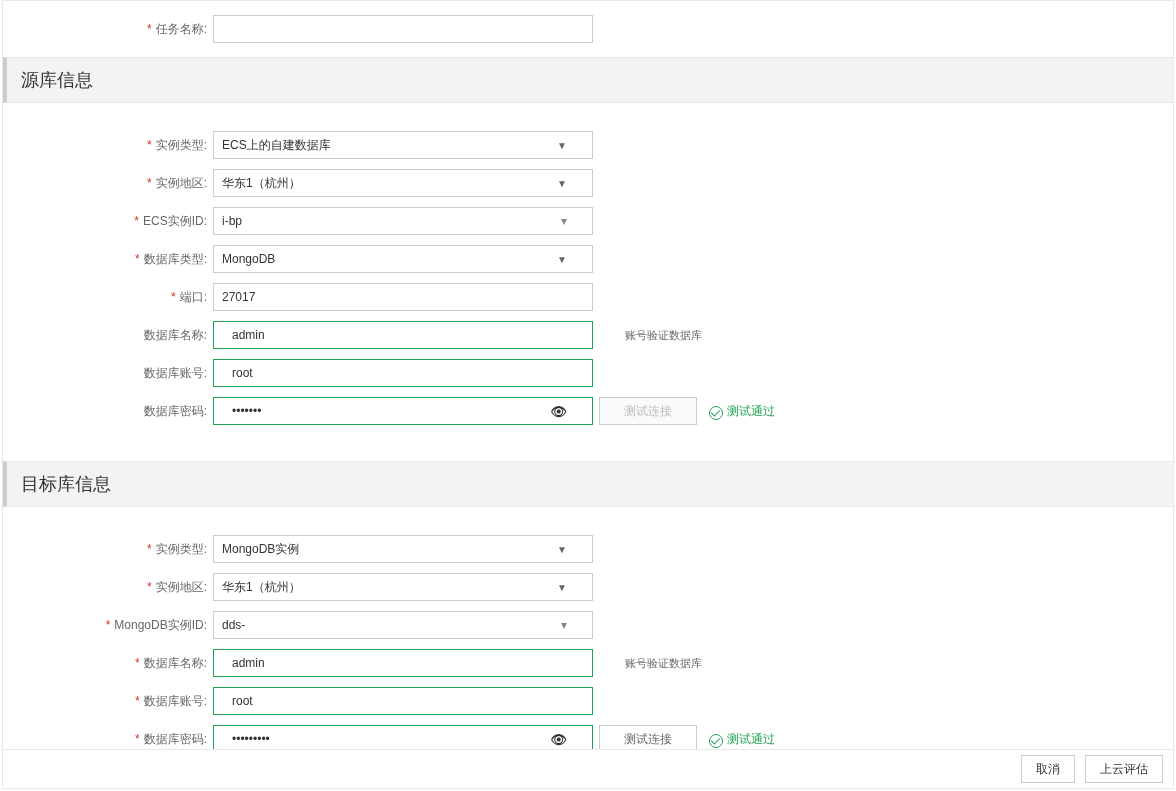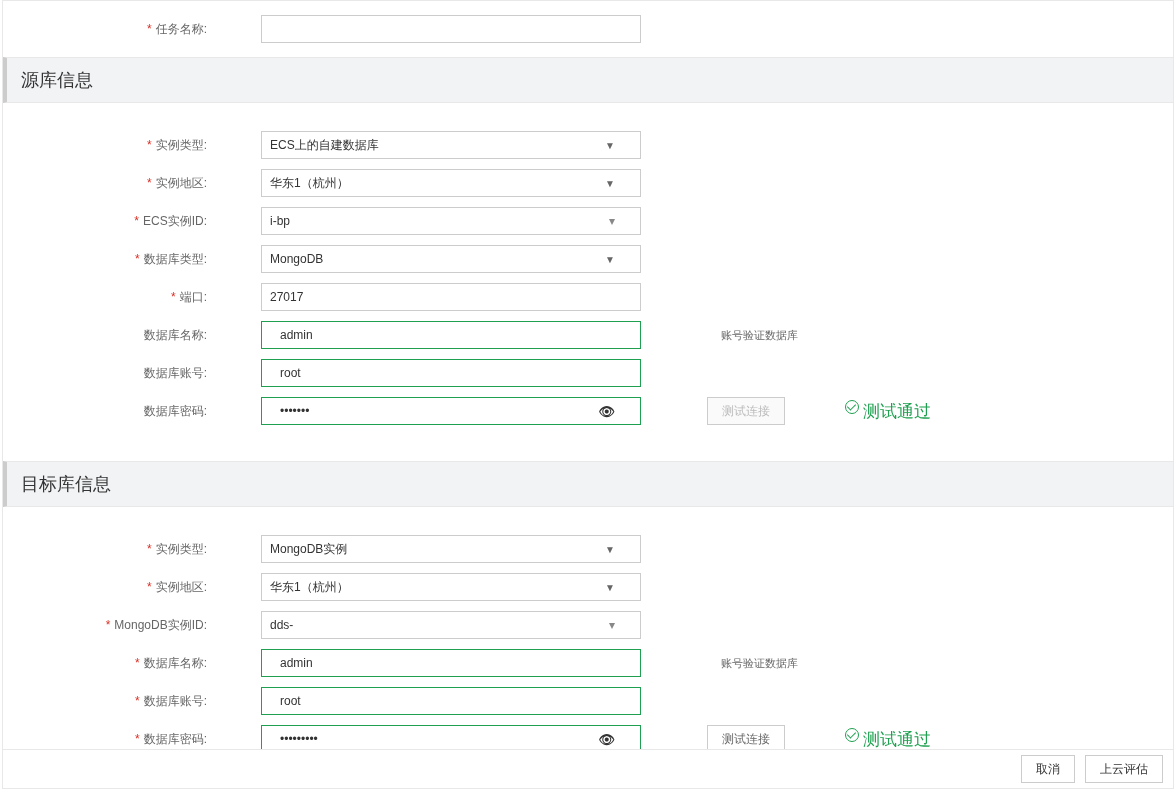--- a/index.html
+++ b/index.html
@@ -17,21 +17,20 @@
   border: 1px solid #e8e8e8;
   margin: 0 2px;
   height: 750px;
   overflow: hidden;
 }
 .form-row {
   display: flex;
   align-items: center;
   margin: 10px 0;
   height: 28px;
-  gap: 48px;
 }
 .form-label {
   width: 210px;
   text-align: right;
   padding-right: 6px;
   color: #666;
   font-size: 12px;
   white-space: nowrap;
 }
 .form-label .req { color: #d93026; margin-right: 4px; }
@@ -86,36 +85,36 @@
   border-bottom: 1px solid #e8e8e8;
   border-left: 4px solid #ccc;
   padding: 10px 14px;
   font-size: 18px;
   color: #333;
   margin-top: 18px;
 }
 .section-header.first { margin-top: 18px; }
 .section-body { padding: 18px 0 8px 0; }
 .test-btn {
-  margin-left: 36px;
-  height: 28px;
-  padding: 0 14px;
+  margin-left: 24px;
+  height: 28px;
+  padding: 0 24px;
   border: 1px solid #ccc;
   background: #fff;
   color: #666;
   font-size: 12px;
   cursor: pointer;
 }
 .test-btn:disabled { color: #bbb; cursor: not-allowed; background: #fafafa; }
 .test-result {
   margin-left: 12px;
   color: #1fa050;
-  font-size: 17px;
+  font-size: 12px;
   display: inline-flex;
-  align-items: flex-start;
+  align-items: flex-end;
 }
 .test-result .check {
   display: inline-block;
   width: 14px; height: 14px;
   border: 1px solid #1fa050;
   border-radius: 50%;
   margin-right: 4px;
   position: relative;
 }
 .test-result .check::after {

